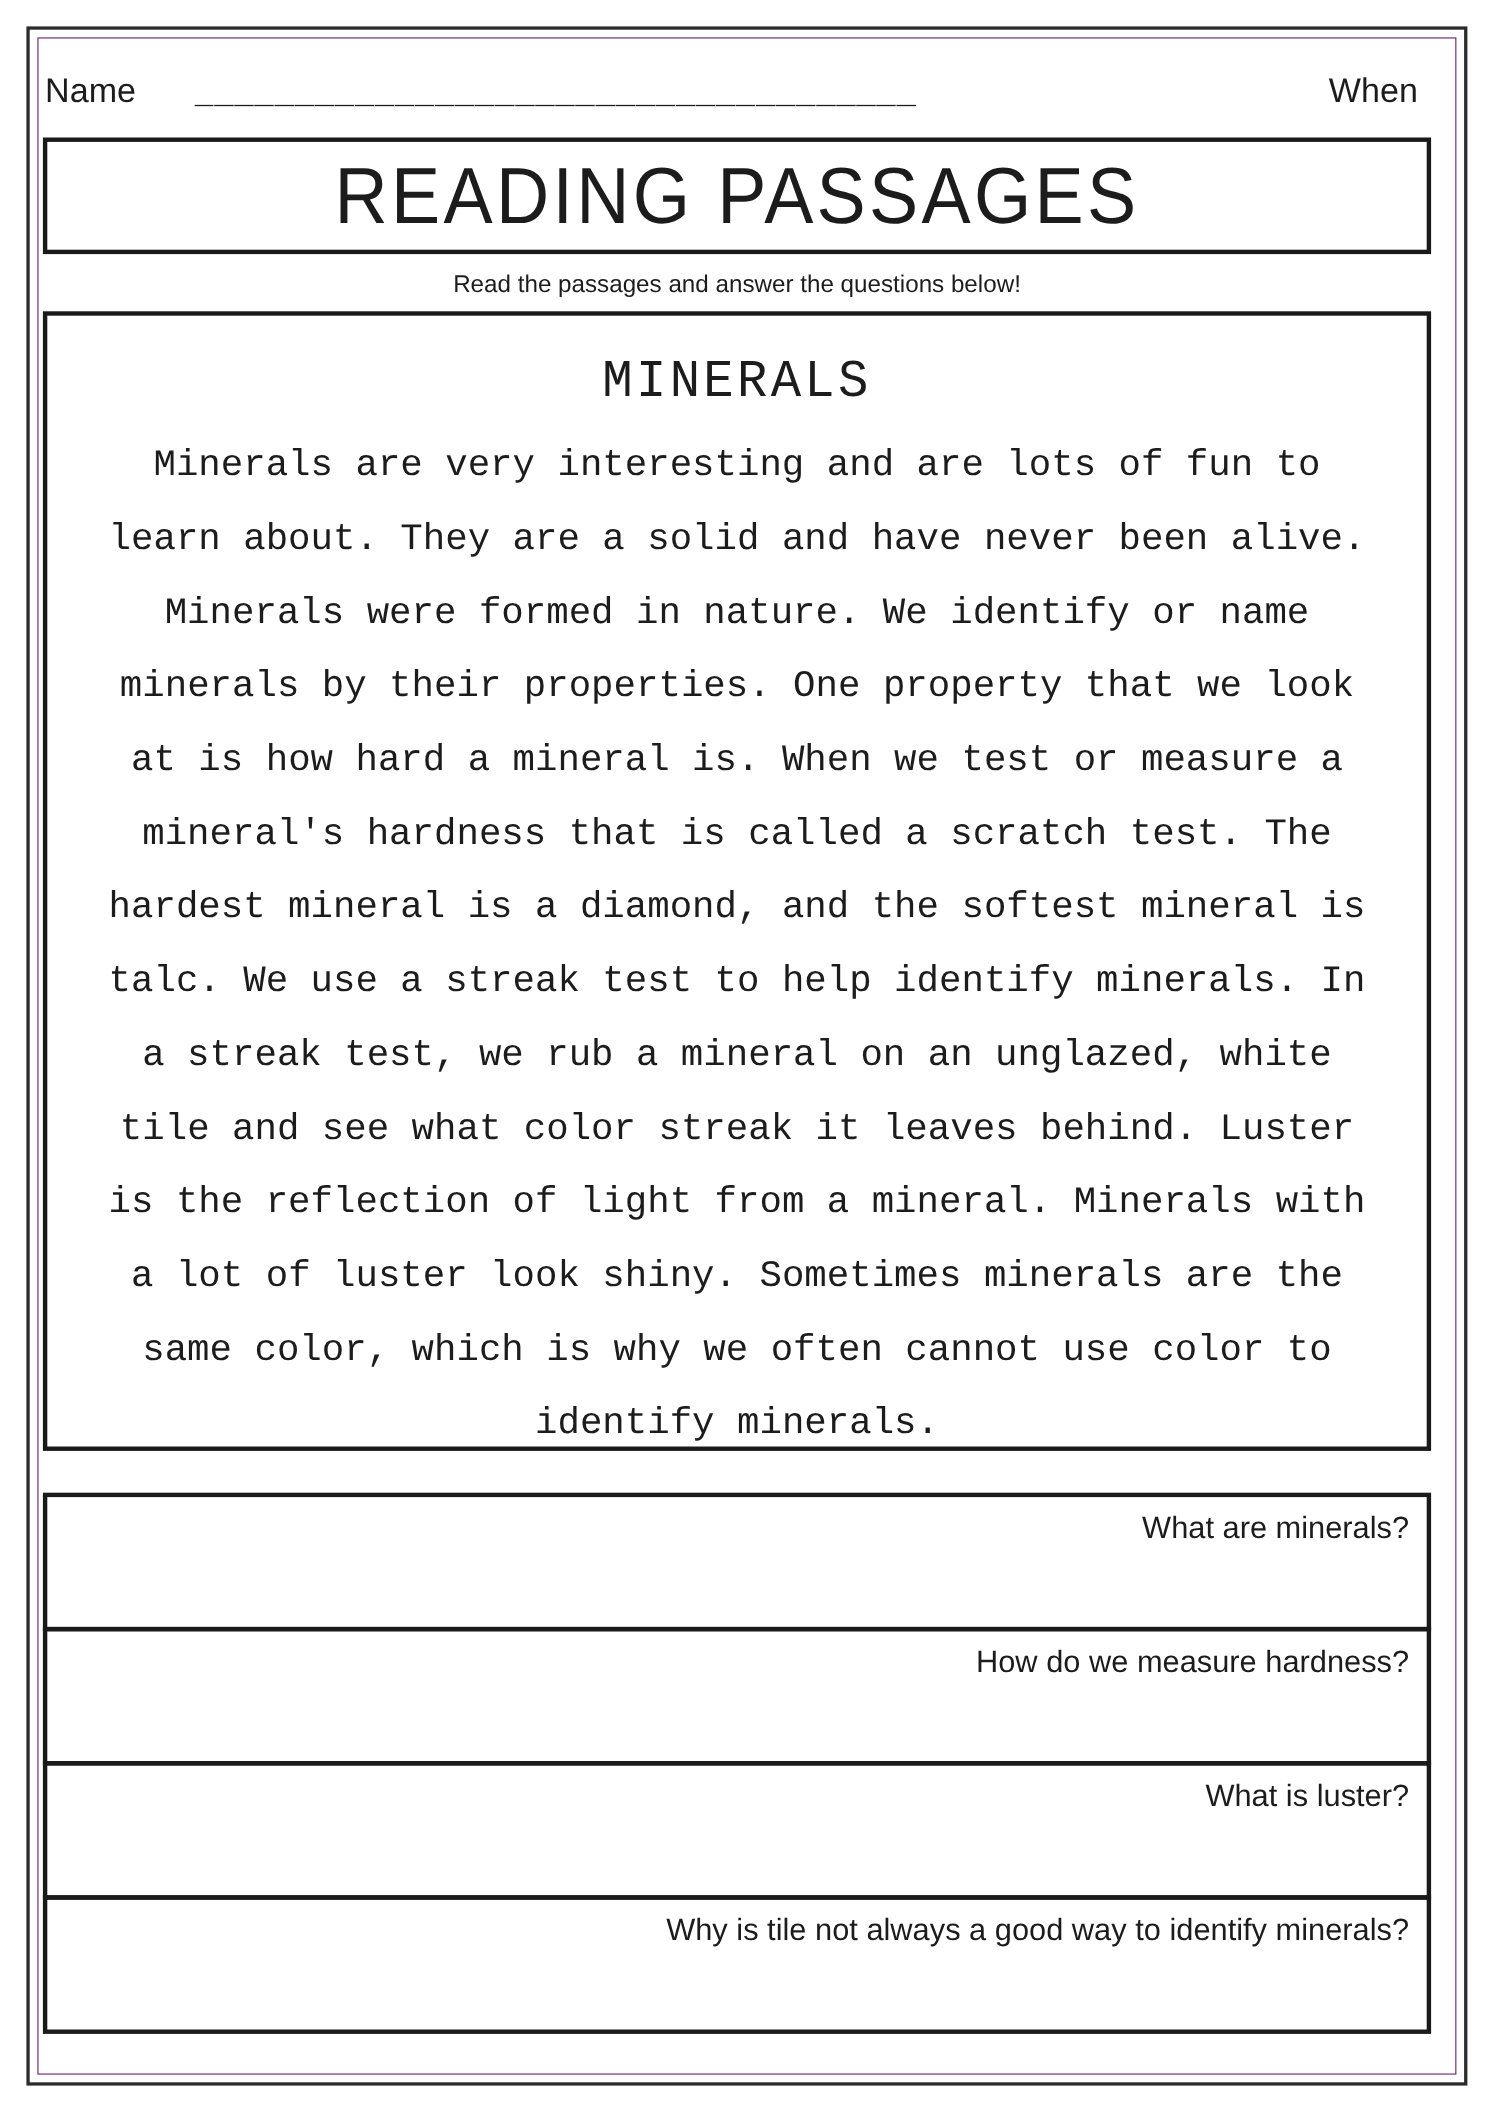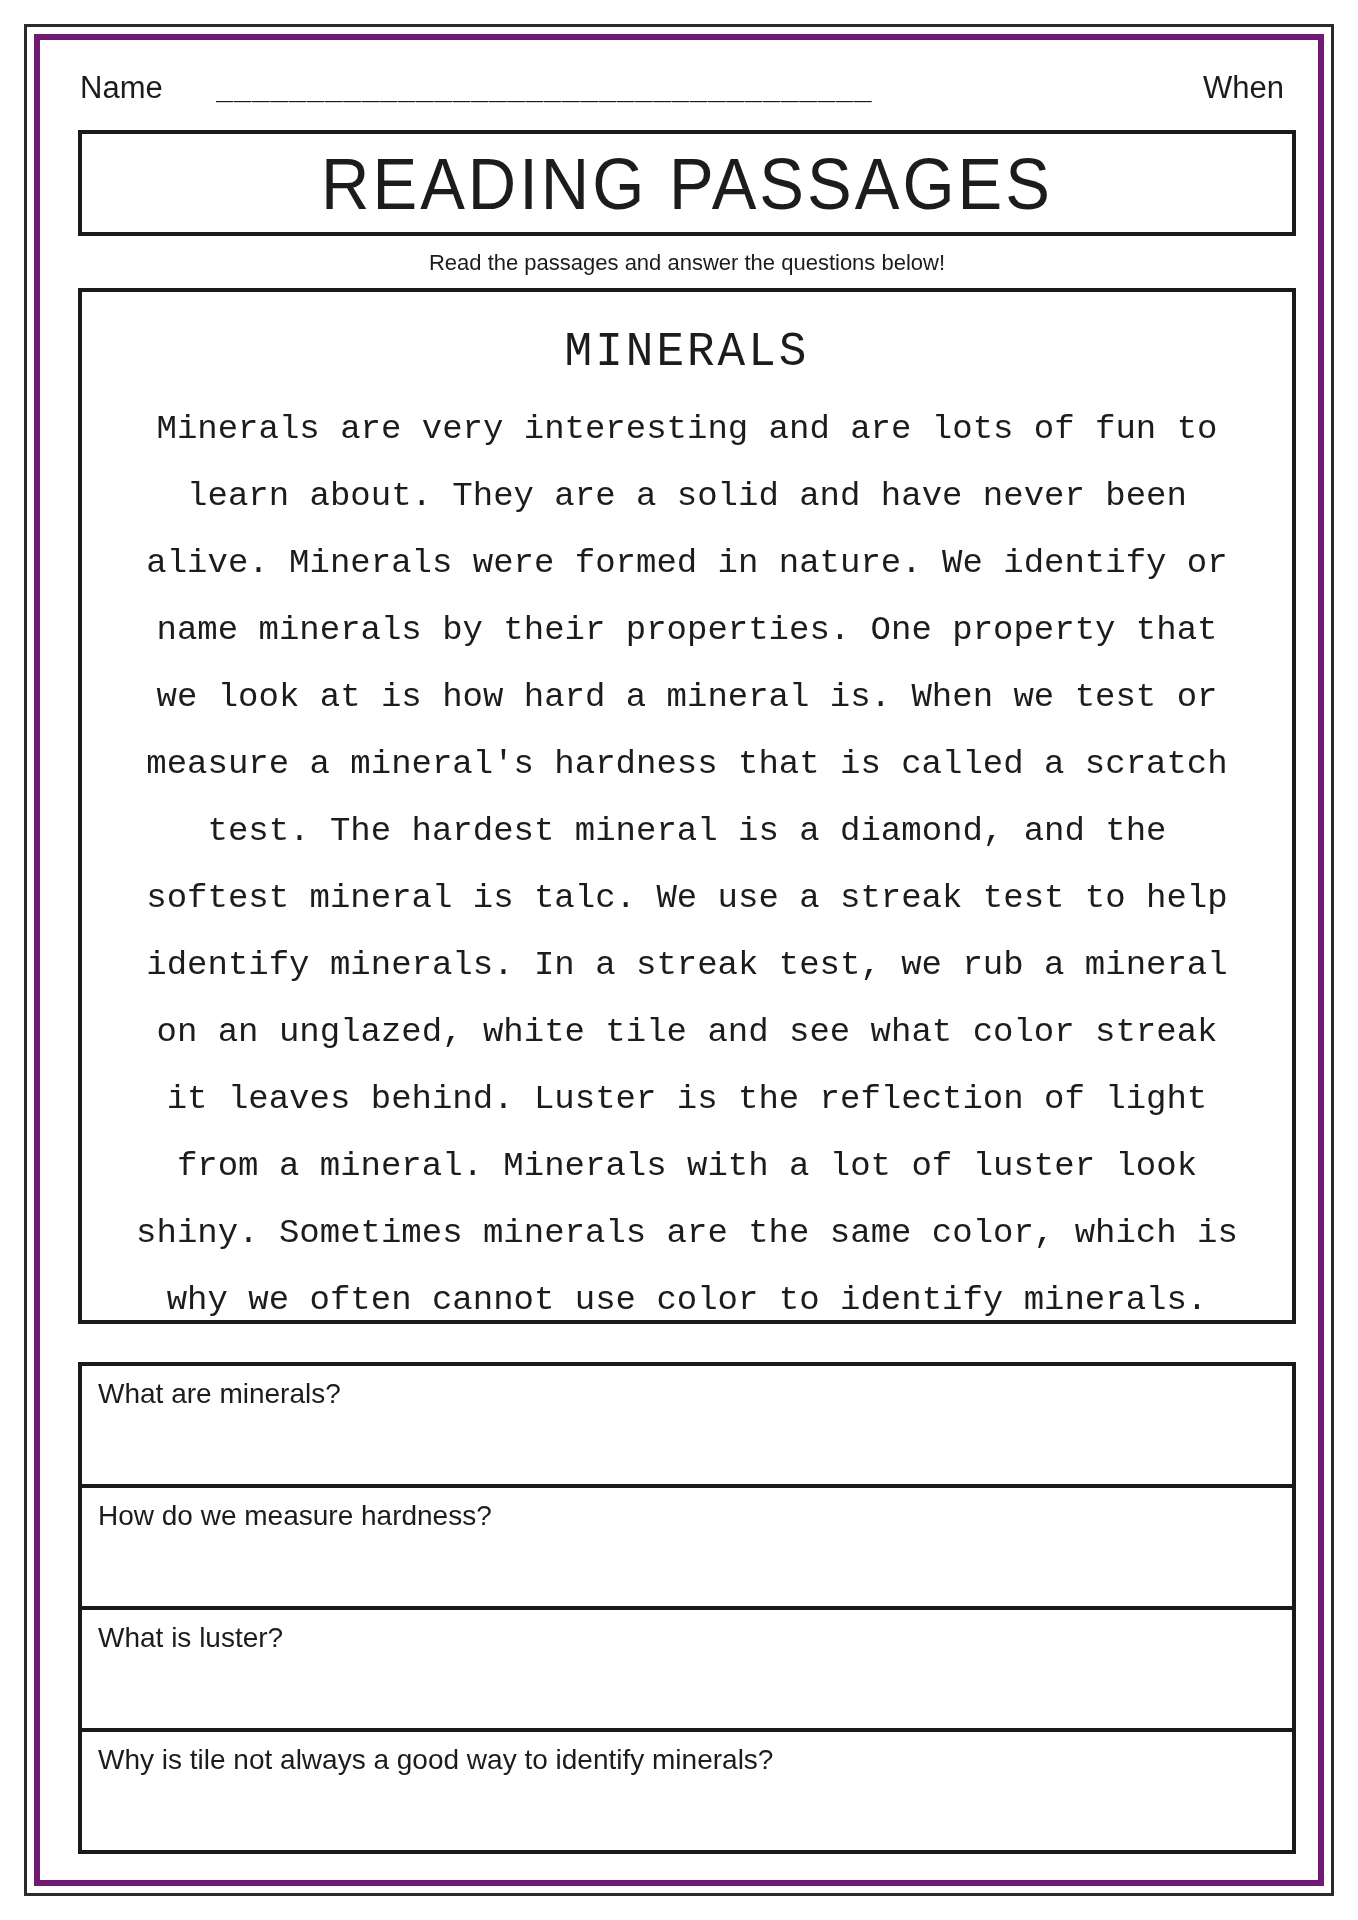--- a/index.html
+++ b/index.html
@@ -21,22 +21,22 @@
     box-sizing: border-box;
     width: 100%;
     height: 100%;
     border: 3px solid #2b2b2b;
     padding: 7px;
   }
   .frame-inner {
     box-sizing: border-box;
     width: 100%;
     height: 100%;
-    border: 6px solid #701a75;
-    padding: 24px 22px 0 38px;
+    border: 1px solid #701a75;
+    padding: 24px 22px 0 4px;
     display: flex;
     flex-direction: column;
   }
   
   .name-date-row {
     display: flex;
     align-items: flex-end;
     font-size: 31px;
     margin: 6px 2px 0 2px;
     white-space: nowrap;
@@ -101,20 +101,21 @@
   
   .questions {
     margin-top: 38px;
   }
   .q-row {
     box-sizing: border-box;
     border: 4px solid #1a1a1a;
     height: 126px;
     padding: 12px 16px;
     margin-top: -4px;
+    text-align: right;
   }
   .q-row:first-child { margin-top: 0; }
   .q-prompt {
     margin: 0;
     font-size: 28px;
   }
 </style>
 </head>
 <body>
 

